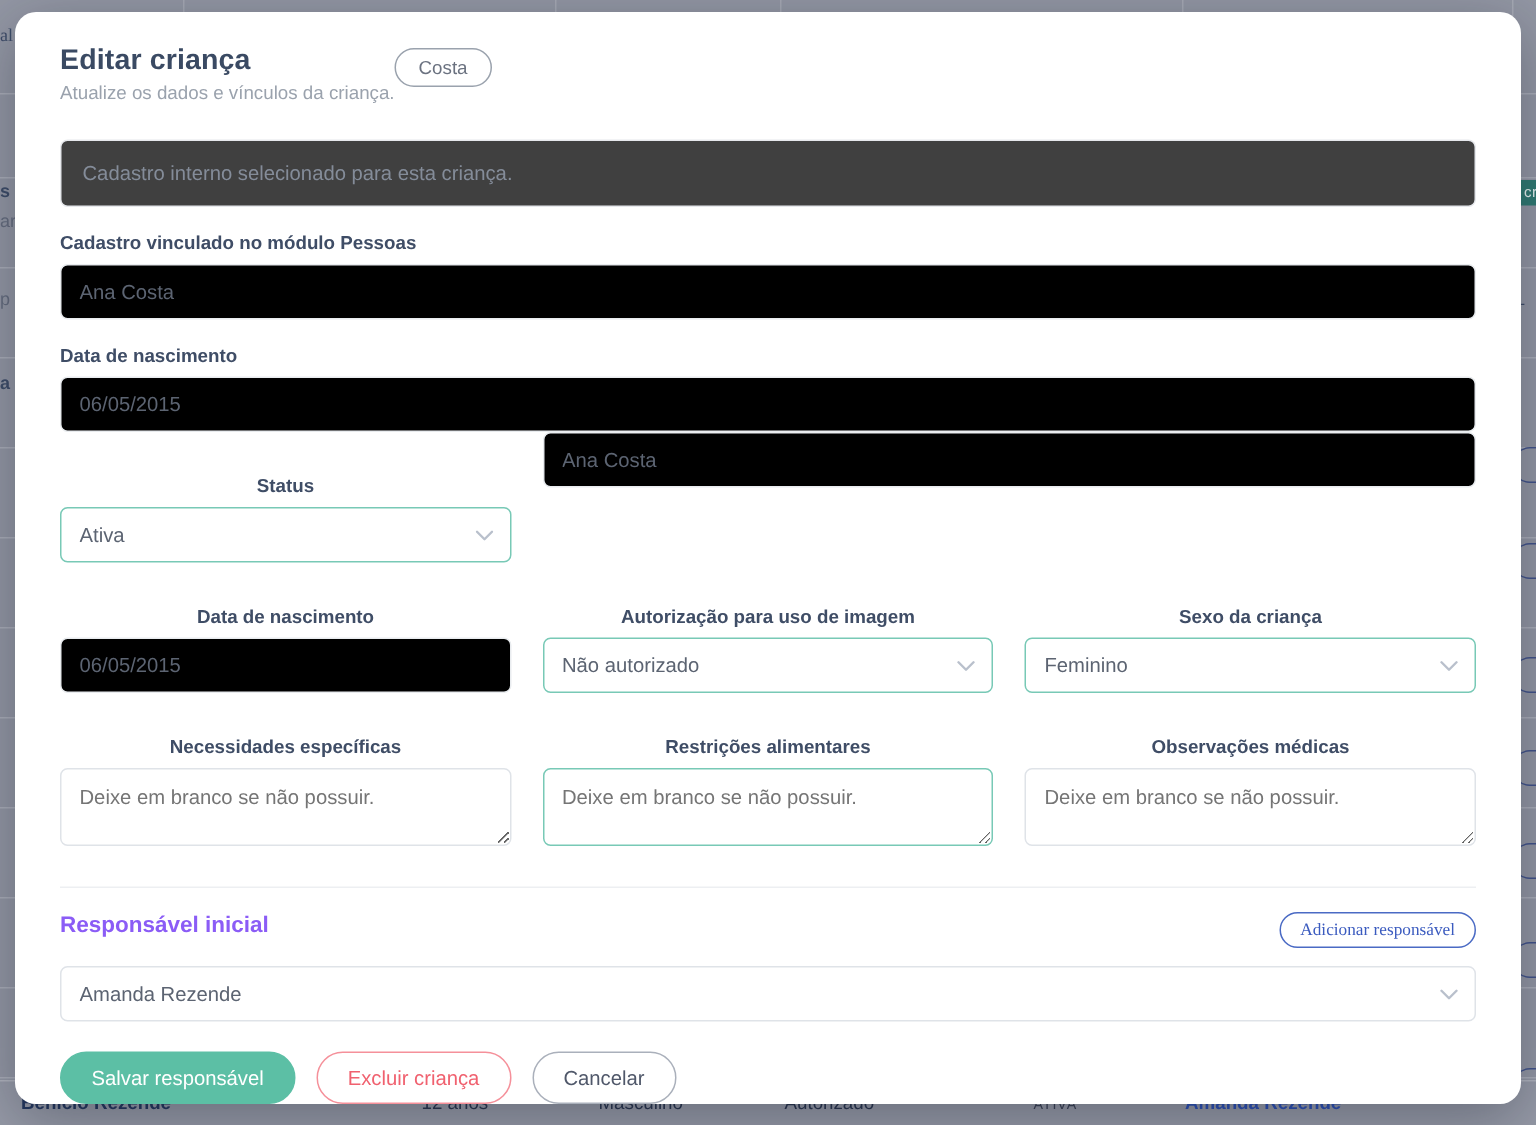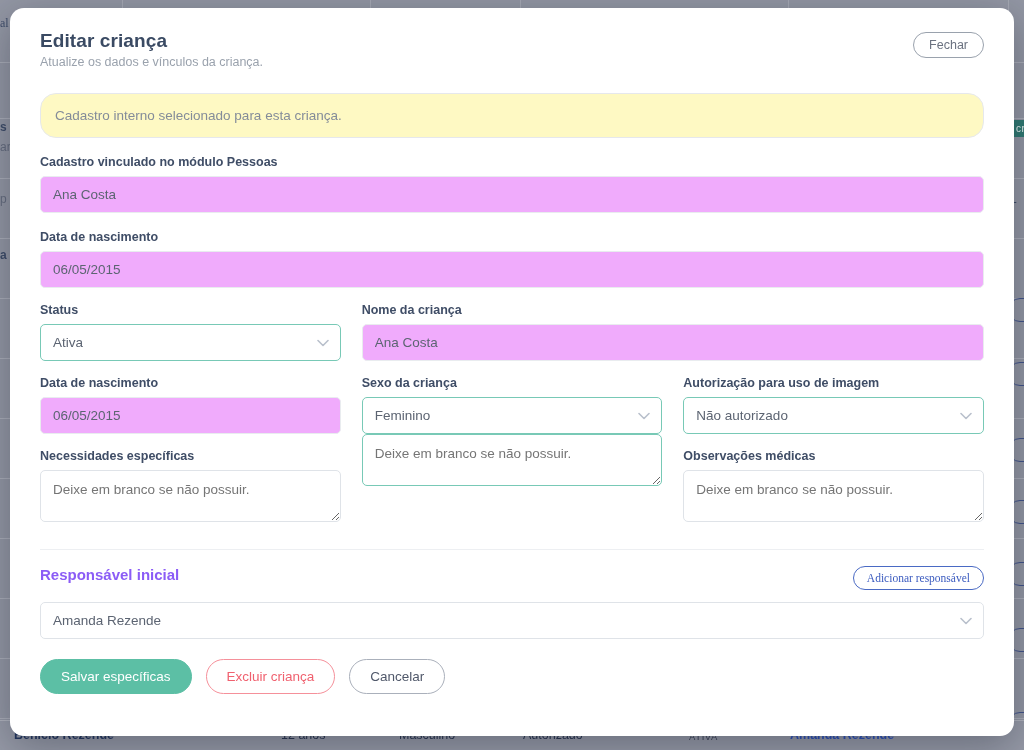--- a/index.html
+++ b/index.html
@@ -83,21 +83,20 @@
     overflow: hidden;
   }
   .modal-inner {
     padding: 22px 30px 0 30px;
     height: 100%;
   }
 
   .modal-head {
     display: flex;
     align-items: flex-start;
-    justify-content: space-between;
   }
   .title {
     font-size: 19px;
     font-weight: bold;
     color: #3a4a63;
     margin: 0 0 3px 0;
     letter-spacing: .1px;
   }
   .subtitle {
     font-size: 12.5px;
@@ -112,22 +111,22 @@
     font-size: 12.5px;
     padding: 5px 15px;
     cursor: pointer;
     font-family: inherit;
     margin-top: 2px;
   }
 
   .notice {
     margin-top: 24px;
     border: 1px solid #e6e8ec;
-    background: #fef9c3;
-    border-radius: 16px;
+    background: #404040;
+    border-radius: 5px;
     padding: 14px 14px;
     font-size: 13.5px;
     color: #848c99;
   }
 
   .fld-label {
     font-size: 12.5px;
     font-weight: bold;
     color: #3f4d66;
     margin: 17px 0 7px 0;
@@ -140,21 +139,21 @@
     border-radius: 5px;
     background: #fff;
     font-family: inherit;
     font-size: 13.5px;
     color: #5c6472;
     padding: 10px 12px;
     outline: none;
     display: block;
   }
   .input.readonly {
-    background: #f0abfc;
+    background: #000000;
     border-color: #e9ecef;
     color: #5c6472;
   }
   .input.ph, .textarea.ph { color: #9aa2ad; }
   .focused { border-color: #78c9b6 !important; }
 
   .select-wrap { position: relative; }
   .select {
     padding-right: 34px;
     appearance: none;
@@ -173,21 +172,21 @@
     height: 52px;
     resize: vertical;
     line-height: 1.35;
   }
 
   .grid3 {
     display: grid;
     grid-template-columns: 1fr 1fr 1fr;
     column-gap: 21px;
   }
-  .grid3 .fld-label { margin-top: 15px; }
+  .grid3 .fld-label { margin-top: 29px; text-align: center; }
 
   .divider {
     height: 1px;
     background: #edeff2;
     margin: 27px 0 0 0;
   }
 
   .resp-head {
     display: flex;
     align-items: flex-start;
@@ -289,21 +288,21 @@
 </div>
 
 <div id="modal">
   <div class="modal-inner">
 
     <div class="modal-head">
       <div>
         <h1 class="title">Editar criança</h1>
         <p class="subtitle">Atualize os dados e vínculos da criança.</p>
       </div>
-      <button class="btn-close">Fechar</button>
+      <button class="btn-close">Costa</button>
     </div>
 
     <div class="notice">Cadastro interno selecionado para esta criança.</div>
 
     <label class="fld-label">Cadastro vinculado no módulo Pessoas</label>
     <input class="input readonly" readonly="" value="Ana Costa" style="">
 
     <label class="fld-label">Data de nascimento</label>
     <input class="input readonly" readonly="" value="06/05/2015" style="">
 
@@ -313,60 +312,60 @@
         <div class="select-wrap">
           <input class="select focused" readonly="" value="Ativa" style="">
           <span class="chev">
             <svg viewBox="0 0 12 8" width="12" height="8">
                 <path d="M1 1.5 L6 6.5 L11 1.5" fill="none" stroke="#b9c0cc" stroke-width="1.6" stroke-linecap="round" stroke-linejoin="round"></path>
               </svg>
           </span>
         </div>
       </div>
       <div style="grid-column: 2 / span 2;">
-        <label class="fld-label">Nome da criança</label>
         <input class="input readonly" readonly="" value="Ana Costa" style="">
       </div>
     </div>
 
     <div class="grid3">
       <div>
         <label class="fld-label">Data de nascimento</label>
         <input class="input readonly" readonly="" value="06/05/2015" style="">
+      </div>
+      <div>
+        <label class="fld-label">Autorização para uso de imagem</label>
+        <div class="select-wrap">
+          <input class="select focused" readonly="" value="Não autorizado" style="">
+          <span class="chev">
+            <svg viewBox="0 0 12 8" width="12" height="8">
+                <path d="M1 1.5 L6 6.5 L11 1.5" fill="none" stroke="#b9c0cc" stroke-width="1.6" stroke-linecap="round" stroke-linejoin="round"></path>
+              </svg>
+          </span>
+        </div>
       </div>
       <div>
         <label class="fld-label">Sexo da criança</label>
         <div class="select-wrap">
           <input class="select focused" readonly="" value="Feminino" style="">
           <span class="chev">
             <svg viewBox="0 0 12 8" width="12" height="8">
                 <path d="M1 1.5 L6 6.5 L11 1.5" fill="none" stroke="#b9c0cc" stroke-width="1.6" stroke-linecap="round" stroke-linejoin="round"></path>
               </svg>
           </span>
         </div>
       </div>
-      <div>
-        <label class="fld-label">Autorização para uso de imagem</label>
-        <div class="select-wrap">
-          <input class="select focused" readonly="" value="Não autorizado" style="">
-          <span class="chev">
-            <svg viewBox="0 0 12 8" width="12" height="8">
-                <path d="M1 1.5 L6 6.5 L11 1.5" fill="none" stroke="#b9c0cc" stroke-width="1.6" stroke-linecap="round" stroke-linejoin="round"></path>
-              </svg>
-          </span>
-        </div>
-      </div>
     </div>
 
     <div class="grid3">
       <div>
         <label class="fld-label">Necessidades específicas</label>
         <textarea class="textarea ph" placeholder="Deixe em branco se não possuir." style=""></textarea>
       </div>
       <div>
+        <label class="fld-label">Restrições alimentares</label>
         <textarea class="textarea ph focused" placeholder="Deixe em branco se não possuir." style=""></textarea>
       </div>
       <div>
         <label class="fld-label">Observações médicas</label>
         <textarea class="textarea ph" placeholder="Deixe em branco se não possuir." style=""></textarea>
       </div>
     </div>
 
     <div class="divider"></div>
 
@@ -380,19 +379,19 @@
     <div class="select-wrap" style="margin-top:12px;">
       <input class="select" readonly="" value="Amanda Rezende" style="">
       <span class="chev">
         <svg viewBox="0 0 12 8" width="12" height="8">
             <path d="M1 1.5 L6 6.5 L11 1.5" fill="none" stroke="#b9c0cc" stroke-width="1.6" stroke-linecap="round" stroke-linejoin="round"></path>
           </svg>
       </span>
     </div>
 
     <div class="footer">
-      <button class="btn btn-save">Salvar específicas</button>
+      <button class="btn btn-save">Salvar responsável</button>
       <button class="btn btn-del">Excluir criança</button>
       <button class="btn btn-cancel">Cancelar</button>
     </div>
 
   </div>
 </div>
 
 </body></html>

